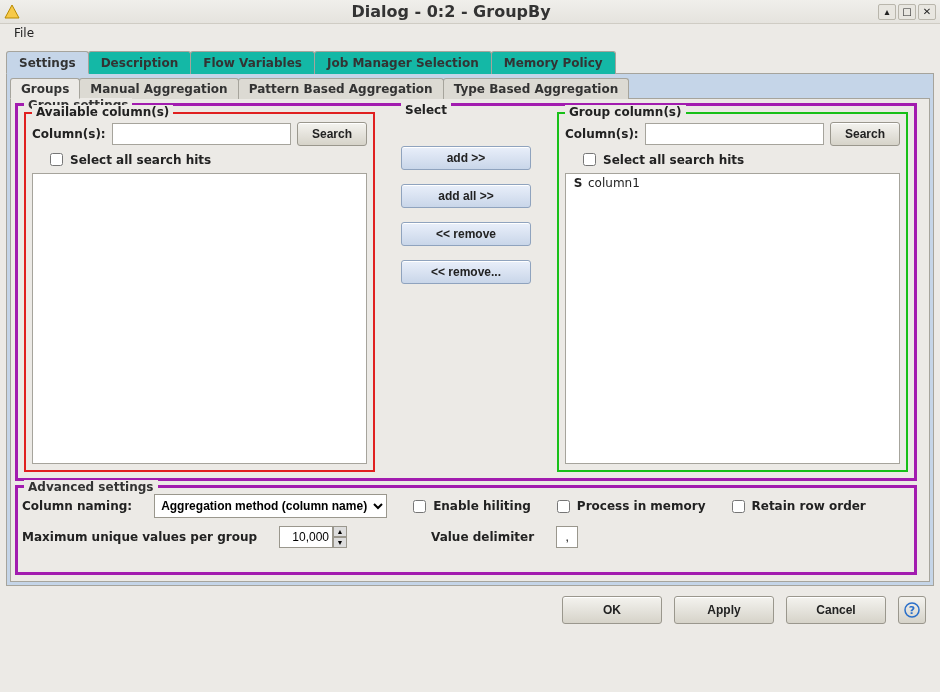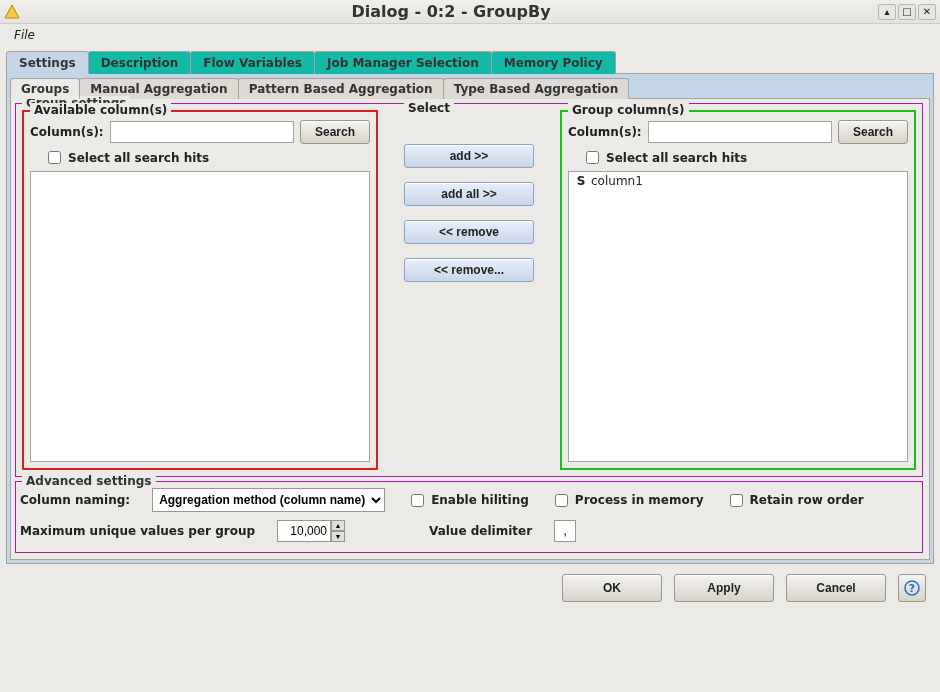--- a/index.html
+++ b/index.html
@@ -7,40 +7,40 @@
   body { width:940px; height:692px; background:#eceae6; overflow:hidden; }
 
   
   .titlebar { height:24px; background:linear-gradient(#f0efeb,#e5e3de); display:flex; align-items:center; padding:0 4px; border-bottom:1px solid #cfccc4; }
   .titlebar .app-icon { width:16px; height:16px; margin-right:4px; display:flex; align-items:center; justify-content:center; }
   .titlebar .title { flex:1; text-align:center; font-weight:bold; font-size:16px; color:#333; }
   .titlebar .win-controls { display:flex; gap:2px; }
   .titlebar .win-btn { width:18px; height:16px; border:1px solid #b9b6ac; background:#e8e6e0; display:flex; align-items:center; justify-content:center; font-size:10px; cursor:pointer; border-radius:2px; }
 
   
-  .menubar { height:20px; display:flex; align-items:flex-end; padding:0 8px; background:#eceae6;font-style:italic; }
+  .menubar { height:20px; display:flex; align-items:flex-start; padding:0 8px; background:#eceae6; }
   .menubar .menu-item { padding:2px 6px; cursor:pointer; }
 
   
   .content { padding:6px 6px 0 6px; }
 
   
   .tabrow { display:flex; border-bottom:1px solid #a6a49c; }
   .tab { padding:4px 12px 3px 12px; background:#14b8a6; border:1px solid #a6a49c; border-bottom:none; margin-right:-1px; border-top-left-radius:3px; border-top-right-radius:3px; cursor:pointer; font-weight:bold; color:#333; position:relative; top:1px; }
   .tab.active { background:#c5d5e8; border-bottom:1px solid #c5d5e8; z-index:2; }
   .tabpanel-outer { border:1px solid #a6a49c; border-top:none; background:#c5d5e8; padding:3px; }
 
   
   .inner-tabrow { display:flex; }
   .inner-tab { padding:3px 10px 2px 10px; background:#dcdad3; border:1px solid #a6a49c; border-bottom:none; margin-right:-1px; border-top-left-radius:3px; border-top-right-radius:3px; cursor:pointer; font-weight:bold; color:#333; position:relative; top:1px; }
   .inner-tab.active { background:#eceae6; border-bottom:1px solid #eceae6; z-index:2; }
   .inner-panel { border:1px solid #a6a49c; background:#eceae6; padding:2px; }
 
   
-  .fieldset { border:1px solid #a21caf; padding:6px 6px 6px 6px; margin:2px 4px 4px 2px; position:relative; }
+  .fieldset { border:3px solid #a21caf; padding:6px 6px 6px 6px; margin:2px 10px 4px 2px; position:relative; }
   .fieldset > .legend { position:absolute; top:-8px; left:6px; background:#eceae6; padding:0 4px; font-weight:bold; color:#333; }
 
   
   .cols { display:flex; gap:6px; }
   .colbox-wrap { flex:1; display:flex; flex-direction:column; }
   .colbox { position:relative; padding:8px 6px 6px 6px; height:360px; display:flex; flex-direction:column; }
   .colbox.avail { border:2px solid #e02020; }
   .colbox.group { border:2px solid #18c018; }
   .colbox .legend2 { position:absolute; top:-9px; left:6px; background:#eceae6; padding:0 4px; font-weight:bold; }
   .select-col { width:170px; position:relative; padding:8px 4px 4px 4px; }
@@ -53,21 +53,21 @@
   .ck-row { display:flex; align-items:center; gap:4px; margin-bottom:4px; margin-left:14px; }
   .ck-row input[type=checkbox] { width:13px; height:13px; }
   .listbox { flex:1; background:#fff; border:1px solid #a6a49c; overflow:auto; }
   .listbox .item { padding:2px 6px; display:flex; align-items:center; gap:4px; }
   .listbox .item .type-s { font-weight:bold; display:inline-block; width:12px; text-align:center; }
 
   .transfer-btns { display:flex; flex-direction:column; gap:14px; margin-top:26px; align-items:center; }
   .transfer-btns .btn { width:130px; background:linear-gradient(#e9effa,#c9d6e9); border:1px solid #8fa3be; }
 
   
-  .adv { padding:6px 4px 2px 4px; }
+  .adv { padding:6px 4px 16px 4px; }
   .adv-row { display:flex; align-items:center; gap:22px; margin-bottom:8px; }
   .adv-row label { font-weight:bold; }
   .combo { display:flex; align-items:center; }
   .combo select { height:24px; font-size:12px; border:1px solid #9a978d; background:#fff; padding:0 2px; font-weight:bold; }
   .spinner { display:inline-flex; }
   .spinner input { width:54px; height:22px; text-align:right; border:1px solid #9a978d; padding:0 3px; font-size:12px; }
   .spinner .spins { display:flex; flex-direction:column; }
   .spinner .spins button { width:14px; height:11px; font-size:7px; padding:0; border:1px solid #9a978d; background:#ddd; line-height:7px; cursor:pointer; }
   .txt-small { width:22px; height:22px; border:1px solid #9a978d; background:#fff; text-align:center; font-size:12px; }
 

